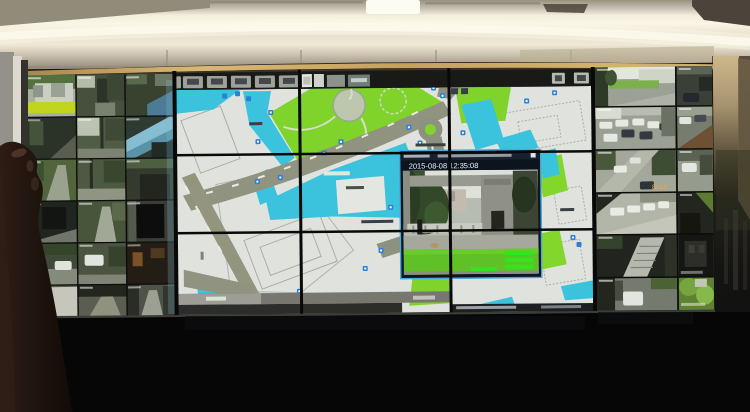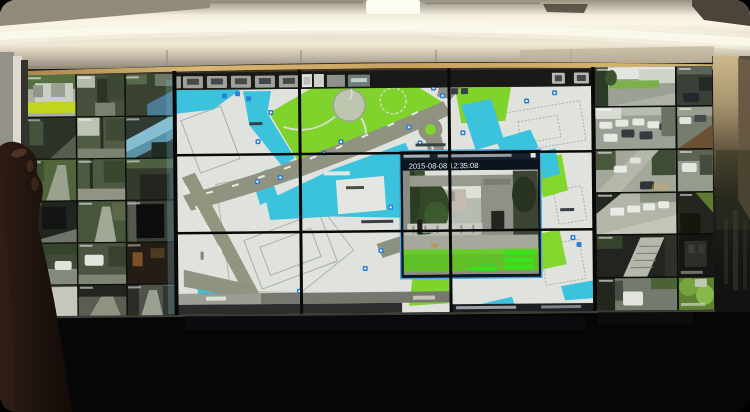--- a/index.html
+++ b/index.html
@@ -1,16 +1,16 @@
 <!DOCTYPE html>
 <html><head>
 <meta charset="utf-8">
 <style>
 html,body{margin:0;padding:0;background:#000;}
-#scene{position:relative;width:750px;height:412px;overflow:hidden;font-family:"Liberation Sans",sans-serif;border-radius:16px;}
+#scene{position:relative;width:750px;height:412px;overflow:hidden;font-family:"Liberation Sans",sans-serif;}
 </style>
 </head>
 <body>
 <div id="scene">
 <svg width="750" height="412" viewBox="0 0 750 412">
 <defs>
 <linearGradient id="ceil" x1="0" y1="0" x2="0" y2="1">
  <stop offset="0" stop-color="#98937f"></stop>
  <stop offset="0.12" stop-color="#c6c0b2"></stop>
  <stop offset="0.22" stop-color="#f4eedd"></stop>

